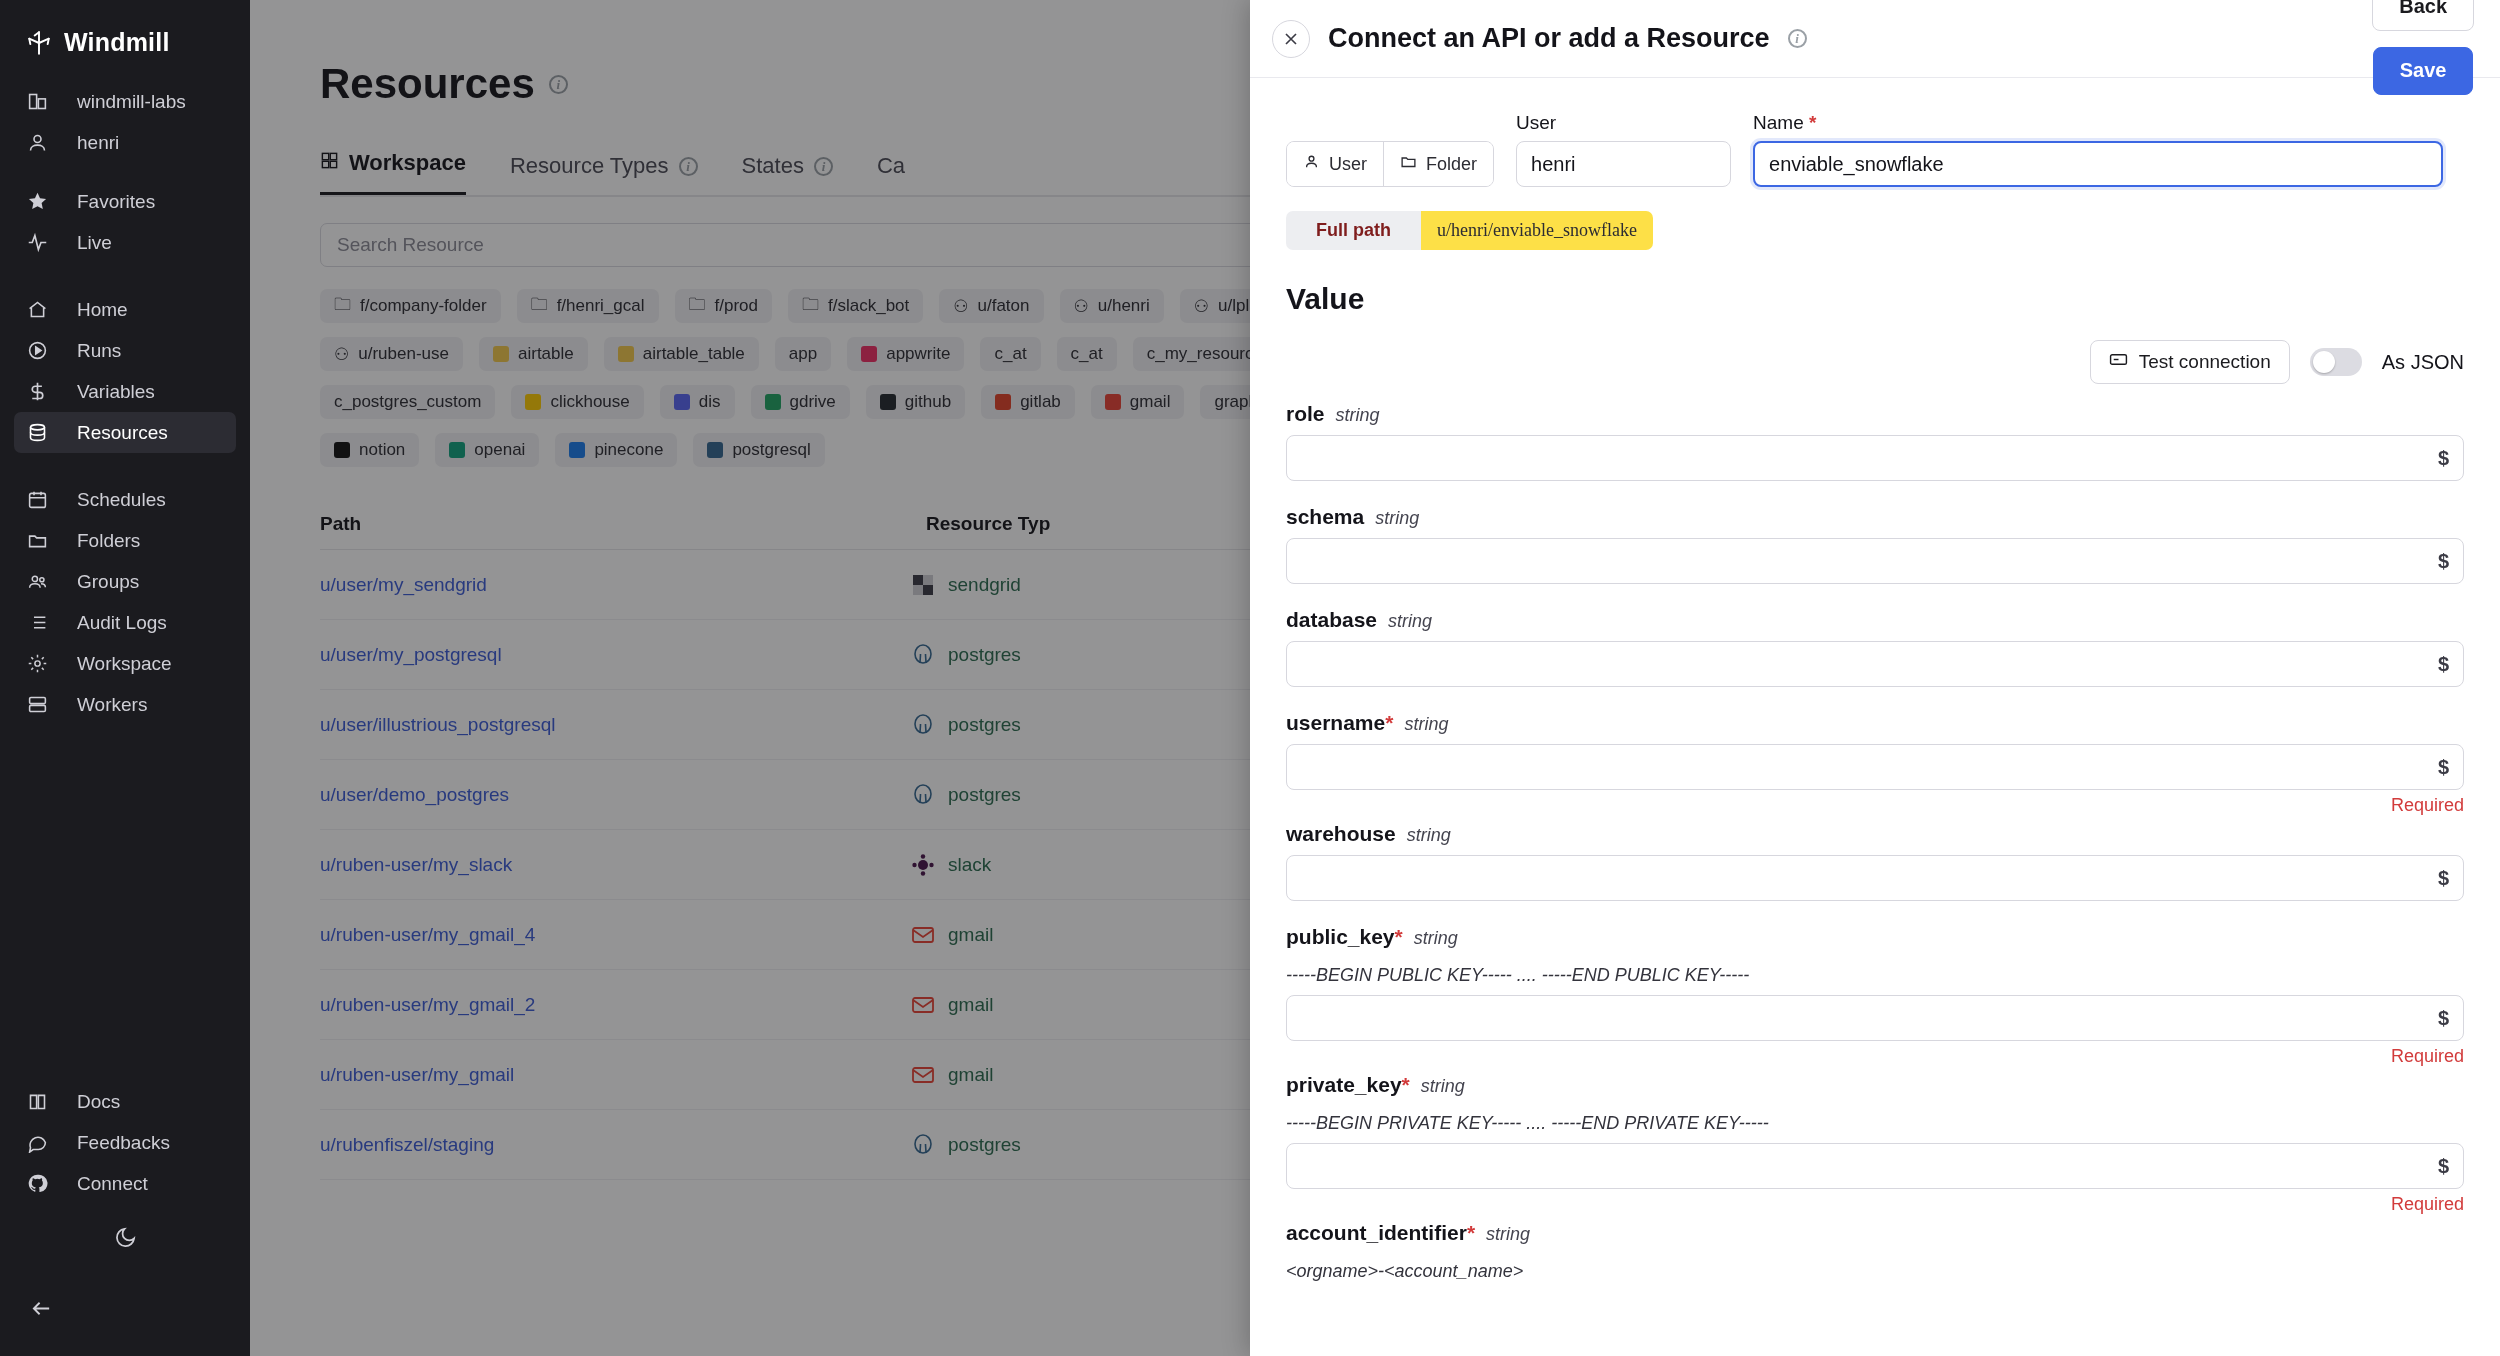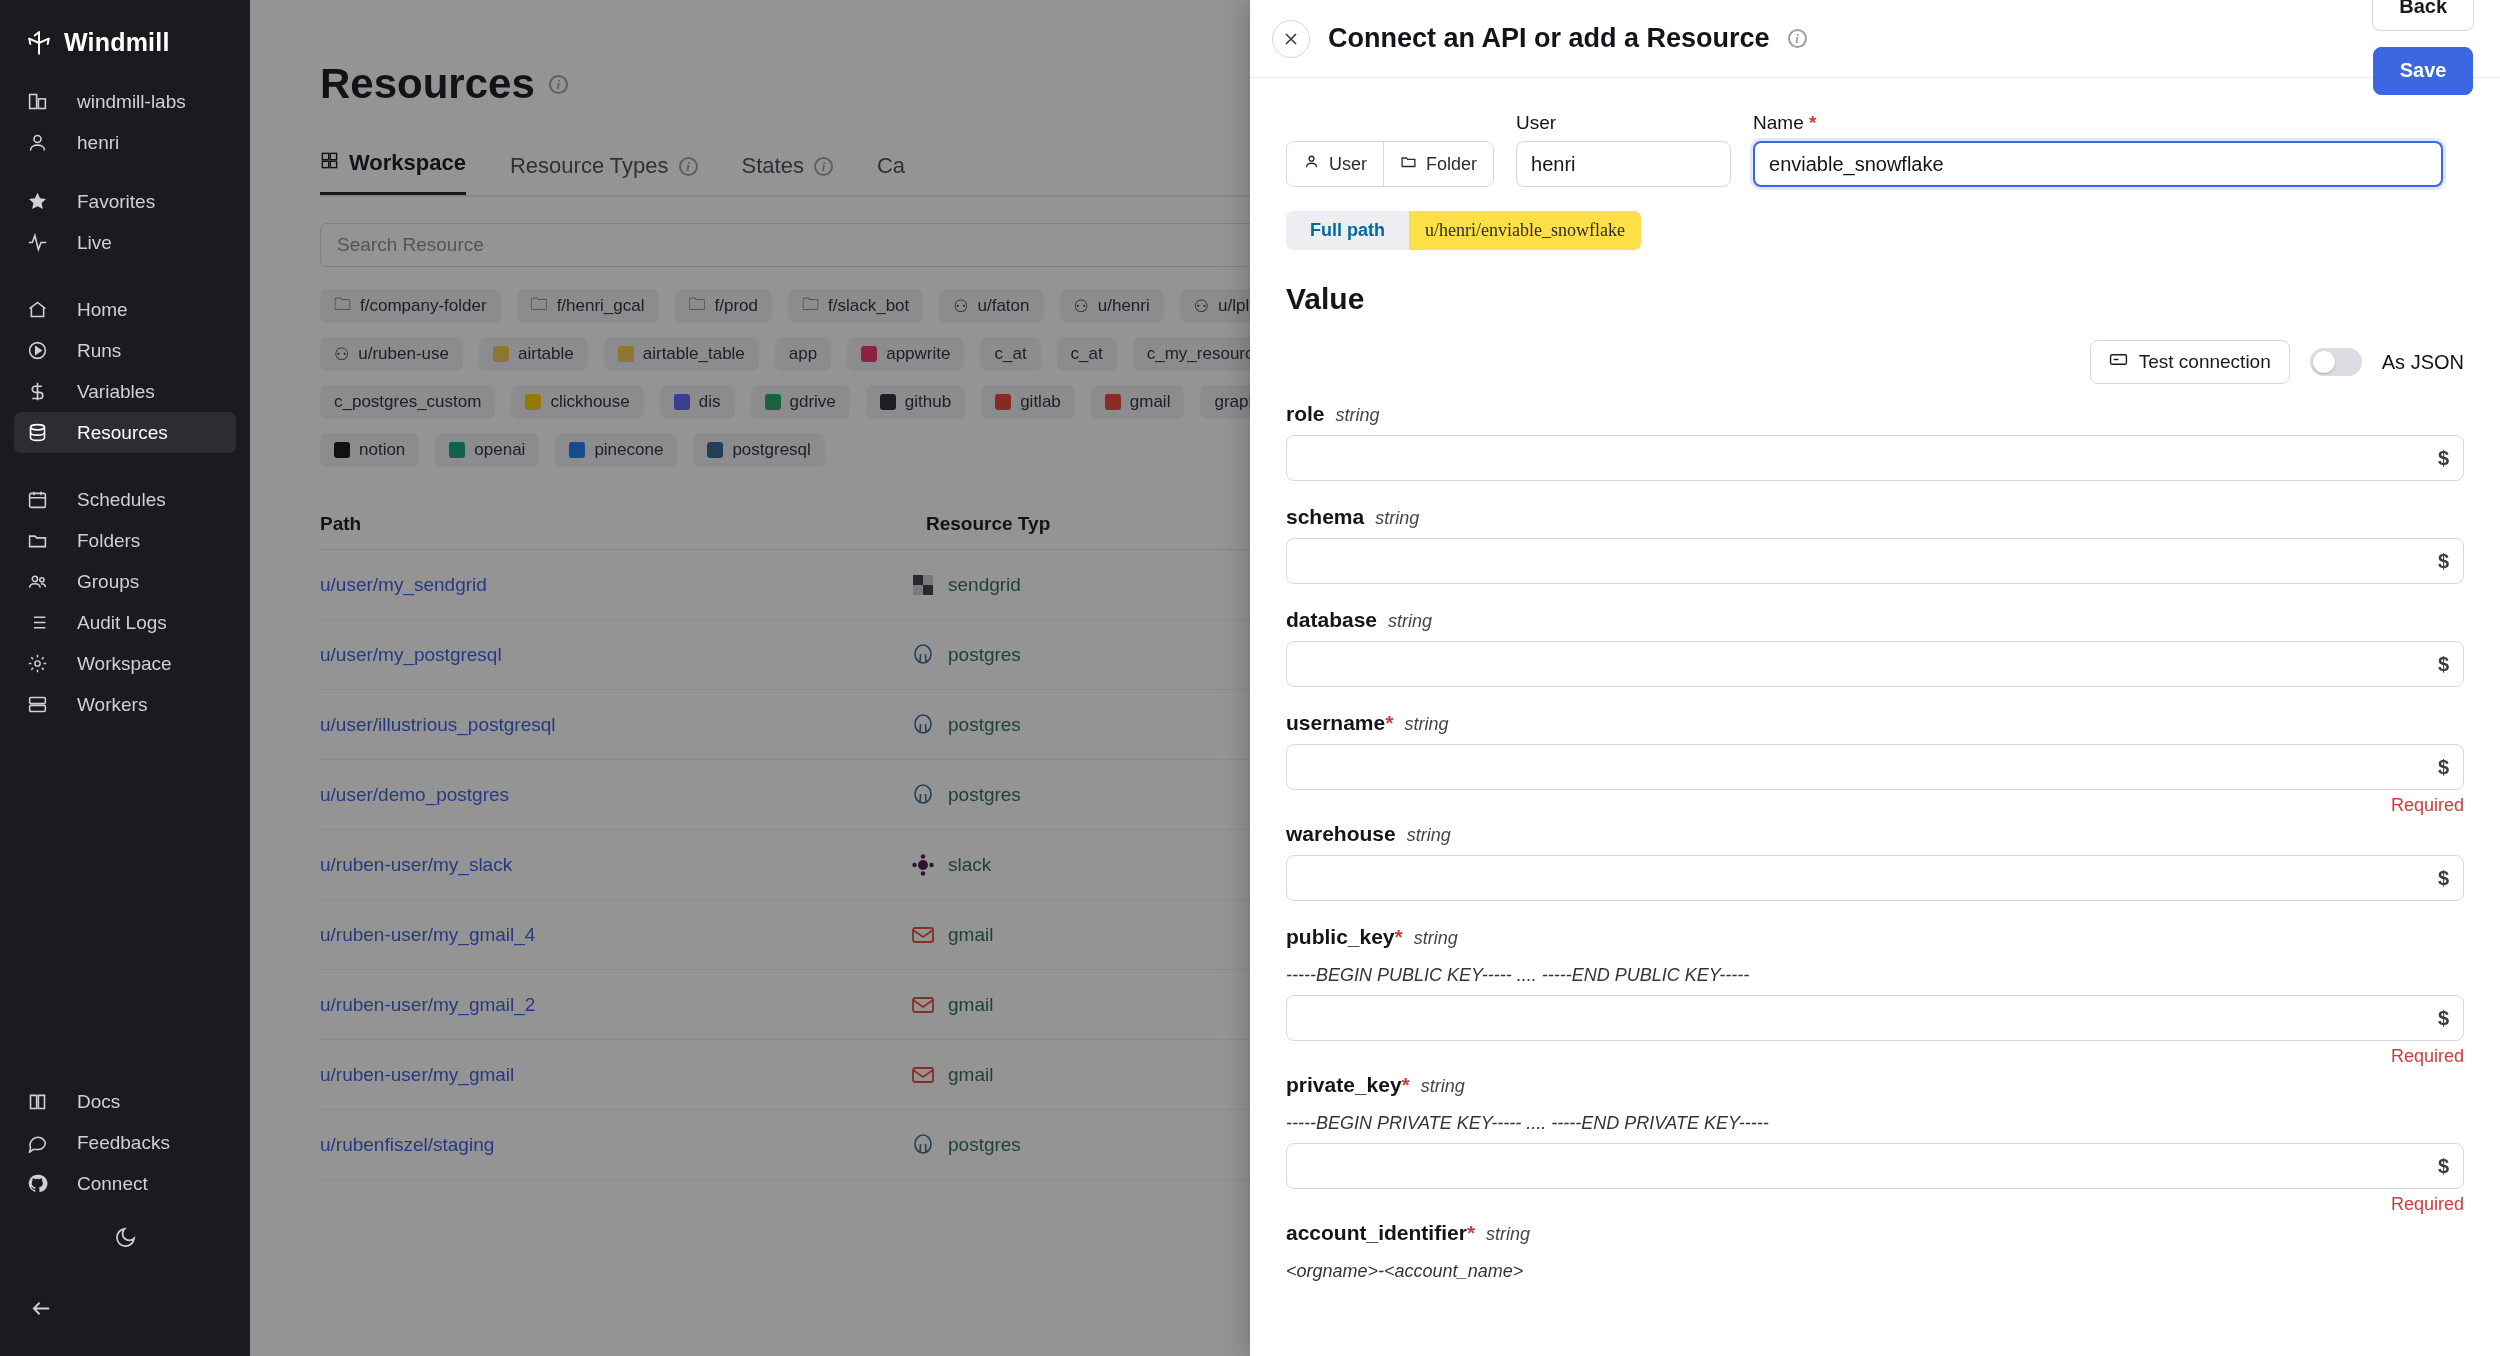--- a/index.html
+++ b/index.html
@@ -121,22 +121,22 @@
   .inp {
     height: 46px; border: 1.5px solid #d7d7de; border-radius: 8px; padding: 0 14px;
     font-size: 20px; color: #14141a; background: #fff; display: flex; align-items: center;
   }
   .inp.focus { border: 2px solid #3c67e3; box-shadow: 0 0 0 3px rgba(60,103,227,.15); }
   .w-user { width: 215px; }
   .w-name { width: 690px; }
 
   .fullpath-row { display: flex; align-items: center; gap: 0; margin-top: 24px; }
   .fp-label {
-    background: #edeef1; border-radius: 7px 0 0 7px; padding: 9px 24px;
-    font-size: 18px; font-weight: 700; color: #0369a1;
+    background: #edeef1; border-radius: 7px 0 0 7px; padding: 9px 30px;
+    font-size: 18px; font-weight: 700; color: #7f1d1d;
   }
   .fp-value {
     background: #fde047; border-radius: 0 7px 7px 0; padding: 9px 16px;
     font-size: 18px; color: #2c2c33; font-family: Liberation Serif, serif;
   }
 
   .value-title { font-size: 30px; font-weight: 700; color: #14141a; margin-top: 32px; }
 
   .tools-row { display: flex; align-items: center; justify-content: flex-end; gap: 20px; margin-top: 24px; }
   .test-btn {

